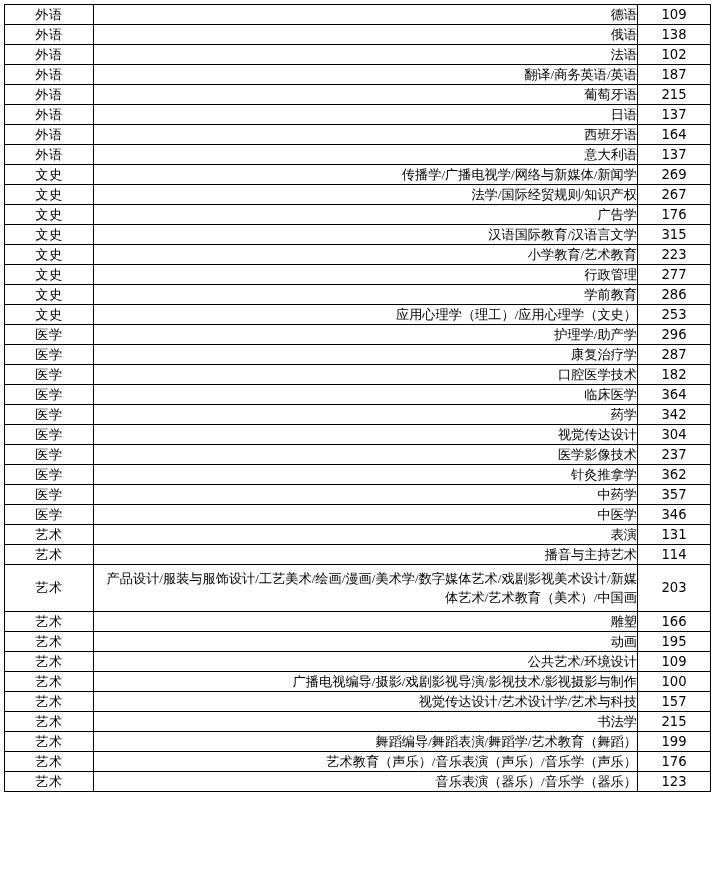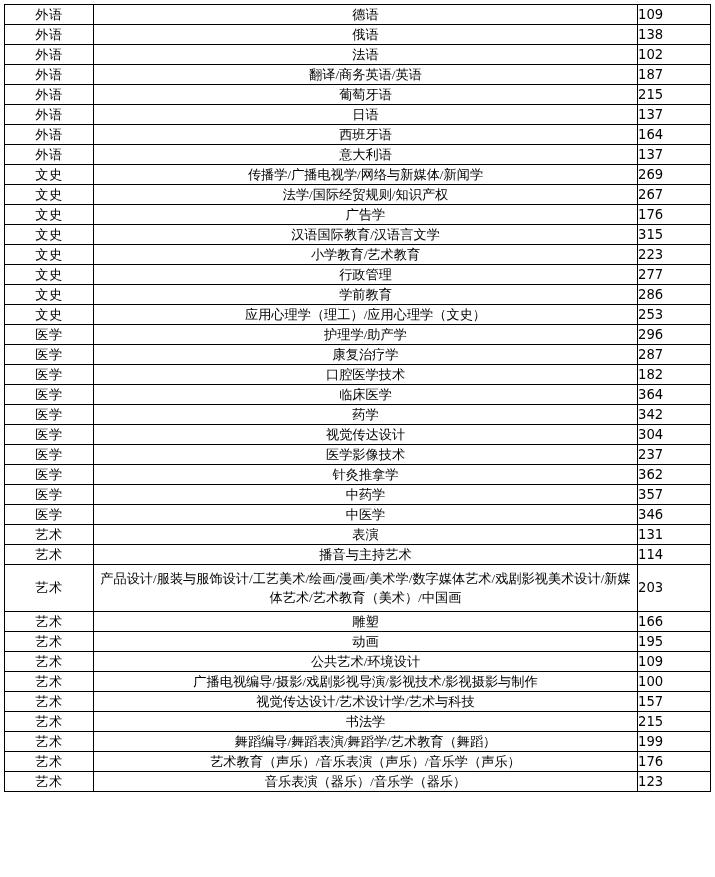--- a/index.html
+++ b/index.html
@@ -39,26 +39,27 @@
     line-height: 1.16;
     font-size: 13.2px;
     height: 20px;
     box-sizing: border-box;
   }
   td.cat {
     text-align: center;
     letter-spacing: 0.5px;
   }
   td.major {
-    text-align: center;
+    text-align: right;
     padding-left: 4px;
     padding-right: 3px;
     word-break: break-all;
   }
   td.num {
+    text-align: center;
     font-family: "DejaVu Sans", "Liberation Sans", sans-serif;
     font-size: 12.4px;
     font-weight: 400;
   }
   tr.tall td { height: 47px; }
   tr.tall td.major { line-height: 1.45; margin-left: 36px; }
 </style>
 </head>
 <body>
 

